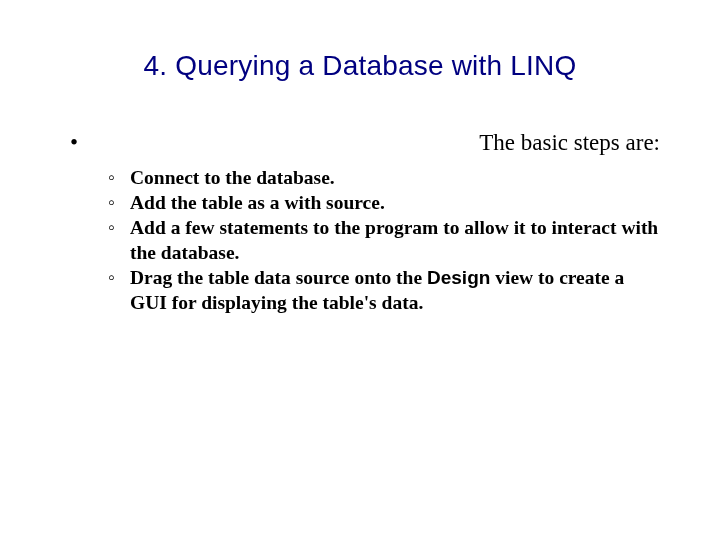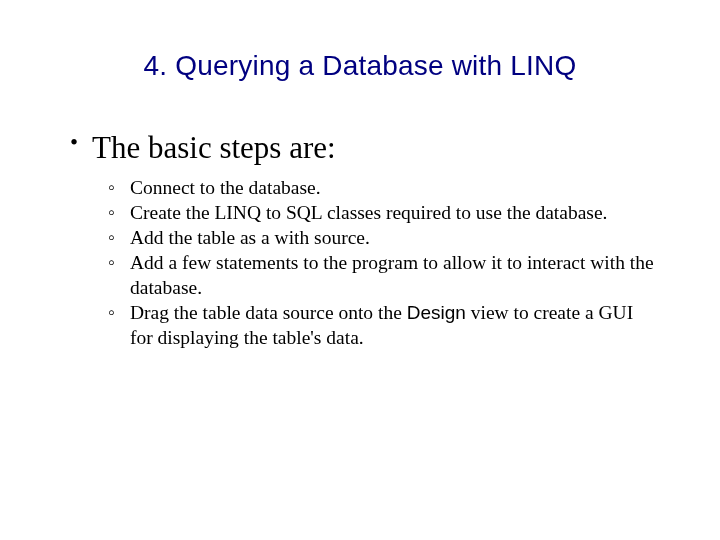--- a/index.html
+++ b/index.html
@@ -18,37 +18,39 @@
     .slide-title {
       font-family: Arial, Helvetica, sans-serif;
       font-size: 28px;
       font-weight: normal;
       color: #000080;
       text-align: center;
       margin-bottom: 48px;
       letter-spacing: 0.2px;
     }
     .main-bullet {
-      font-size: 31px;
+      font-size: 23px;
       margin-left: 10px;
       margin-bottom: 10px;
       position: relative;
       padding-left: 22px;
+      text-align: right;
     }
     .main-bullet::before {
       content: "•";
       position: absolute;
       left: 0;
       top: 0;
       font-size: 23px;
     }
     .sub-list {
       margin-left: 48px;
       font-size: 19.5px;
       line-height: 1.28;
+      font-weight: bold;
     }
     .sub-item {
       position: relative;
       padding-left: 22px;
     }
     .sub-item::before {
       content: "◦";
       position: absolute;
       left: 0;
       top: 0;
@@ -61,17 +63,16 @@
   </style>
 </head>
 <body>
 
 <h1 class="slide-title">4. Querying a Database with LINQ</h1>
 
 <div class="main-bullet">The basic steps are:</div>
 
 <div class="sub-list">
   <div class="sub-item">Connect to the database.</div>
-  <div class="sub-item">Create the LINQ to SQL classes required to use the database.</div>
   <div class="sub-item">Add the table as a with source.</div>
   <div class="sub-item">Add a few statements to the program to allow it to interact with the database.</div>
   <div class="sub-item"><span>Drag the table data source onto the </span><span class="sans-inline">Design</span><span> view to create a GUI for displaying the table's data.</span></div>
 </div>
 
 </body></html>

